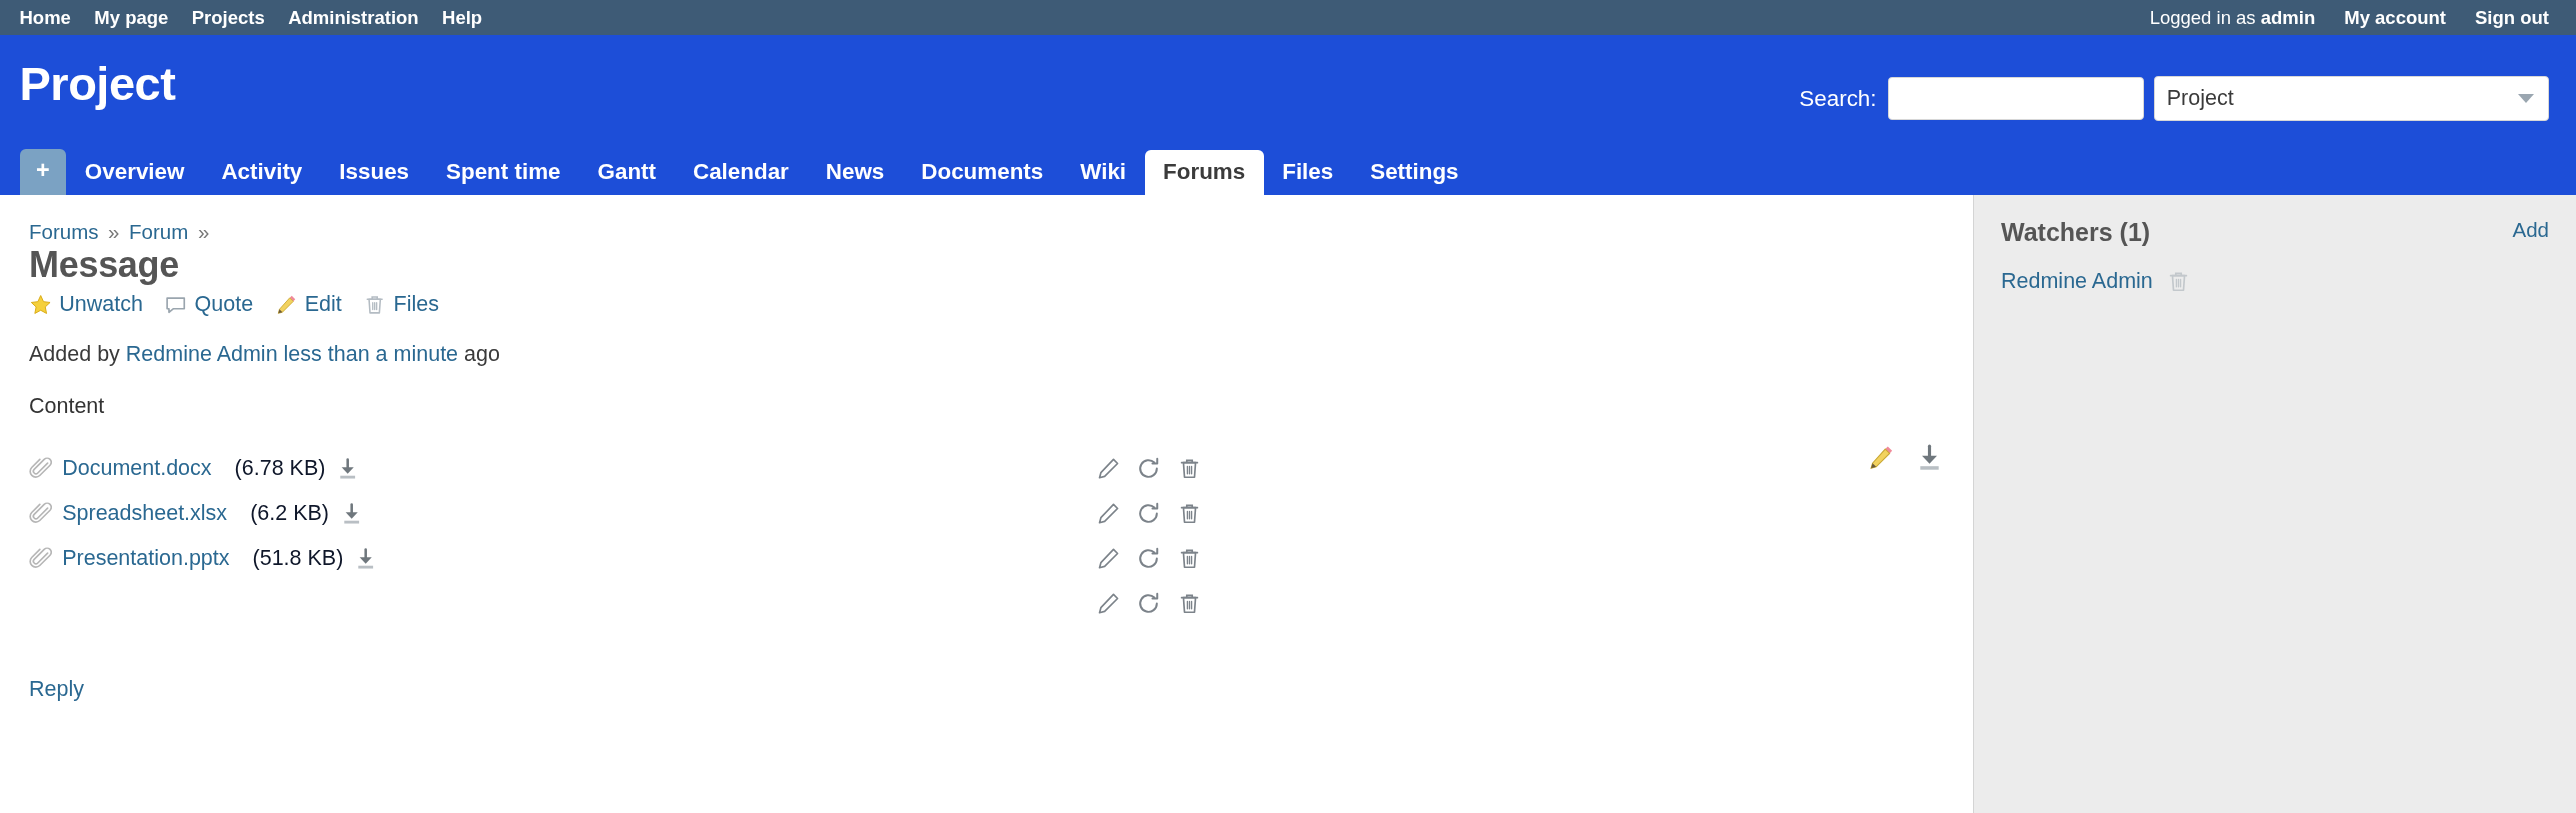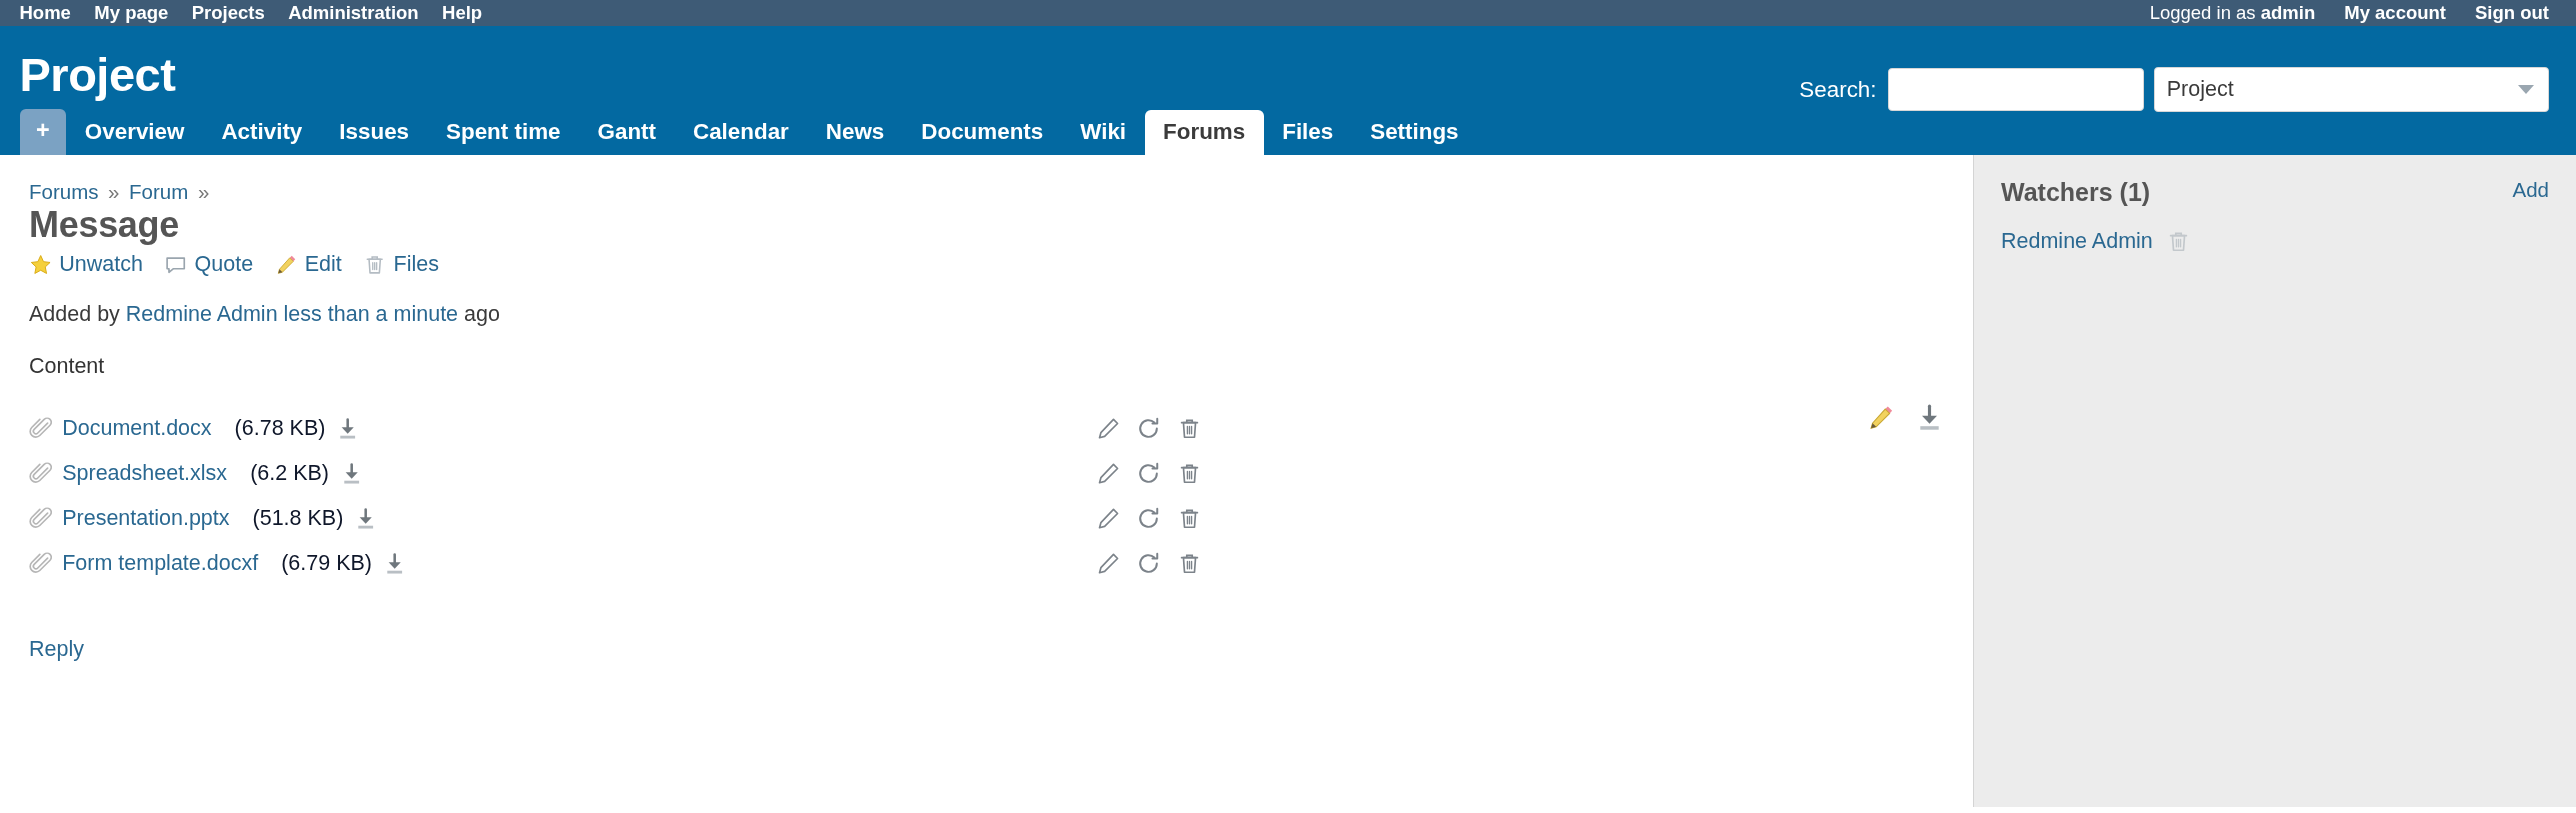--- a/index.html
+++ b/index.html
@@ -7,21 +7,21 @@
   html, body {
     margin: 0; padding: 0;
     width: 2576px; height: 814px;
     background: #ffffff;
     font-family: "Liberation Sans", sans-serif;
     -webkit-font-smoothing: antialiased;
   }
 
   
   #top-menu {
-    height: 26px;
+    height: 35px;
     background: #3e5b76;
     display: flex;
     align-items: center;
     justify-content: space-between;
     padding: 0 27px 0 19.5px;
   }
   #top-menu .nav-group { display: flex; align-items: center; }
   #top-menu a {
     color: #ffffff;
     text-decoration: none;
@@ -33,22 +33,22 @@
   #top-menu .right-group a { margin-right: 0; margin-left: 29px; }
   #top-menu .logged-text {
     color: #ffffff;
     font-size: 18.5px;
     white-space: nowrap;
   }
   #top-menu .logged-text b { font-weight: bold; margin-top: 32px; }
 
   
   #header {
-    background: #0369a1;
-    height: 129px;
+    background: #1d4ed8;
+    height: 160px;
     position: relative;
     padding: 0 19.5px;
   }
   #header h1 {
     margin: 0;
     padding-top: 25px;
     font-size: 47px;
     line-height: 1.0;
     font-weight: bold;
     color: #ffffff;
@@ -525,36 +525,20 @@
             <svg width="25" height="25" viewBox="0 0 24 24">
               <path d="M4.4 6.4h15.2M9.4 6.4V4.2h5.2v2.2" fill="none" stroke="#7c838a" stroke-width="1.6" stroke-linecap="round"></path>
               <path d="M6.2 6.4h11.6l-1 14.0H7.2z" fill="none" stroke="#7c838a" stroke-width="1.6" stroke-linejoin="round"></path>
               <path d="M10 10v7M12 10v7M14 10v7" stroke="#7c838a" stroke-width="1.3" stroke-linecap="round"></path>
             </svg>
           </span>
         </div>
       </div>
 
       <div class="att-row">
-        <div class="att-left">
-          <span>
-            <svg width="23.4" height="23.4" viewBox="0 0 24 24">
-              <path d="M19.1 6.3L9.0 16.4a2.6 2.6 0 0 1-3.7-3.7L15.6 2.5a4.2 4.2 0 0 1 6.0 6.0L11.0 19.0a5.8 5.8 0 0 1-8.2-8.2l8.3-8.3" fill="none" stroke="#b6b6b6" stroke-width="1.7" stroke-linecap="round"></path>
-            </svg>
-          </span>
-          <a href="#" class="att-name">Form template.docxf</a>
-          <span class="att-size">(6.79 KB)</span>
-          <span class="att-dl">
-            <svg width="23.4" height="23.4" viewBox="0 0 24 24">
-              <path d="M12 2.6v11.2" stroke="#6f777d" stroke-width="2.6" stroke-linecap="round"></path>
-              <path d="M5.8 10.6L12 17.1l6.2-6.5z" fill="#6f777d"></path>
-              <rect x="4.4" y="19.2" width="15.2" height="2.9" fill="#b9bfc4"></rect>
-            </svg>
-          </span>
-        </div>
         <div class="att-actions">
           <span>
             <svg width="25" height="25" viewBox="0 0 24 24">
               <path d="M16.8 3.3l3.9 3.9L8.3 19.6 3.4 20.9l1.3-4.9z" fill="none" stroke="#7c838a" stroke-width="1.6" stroke-linejoin="round"></path>
             </svg>
           </span>
           <span>
             <svg width="25" height="25" viewBox="0 0 24 24">
               <path d="M20.0 12a8 8 0 1 1-2.4-5.7" fill="none" stroke="#7c838a" stroke-width="1.9" stroke-linecap="round"></path>
               <path d="M20.4 2.6v4.6h-4.6" fill="none" stroke="#7c838a" stroke-width="1.9" stroke-linecap="round" stroke-linejoin="round"></path>

